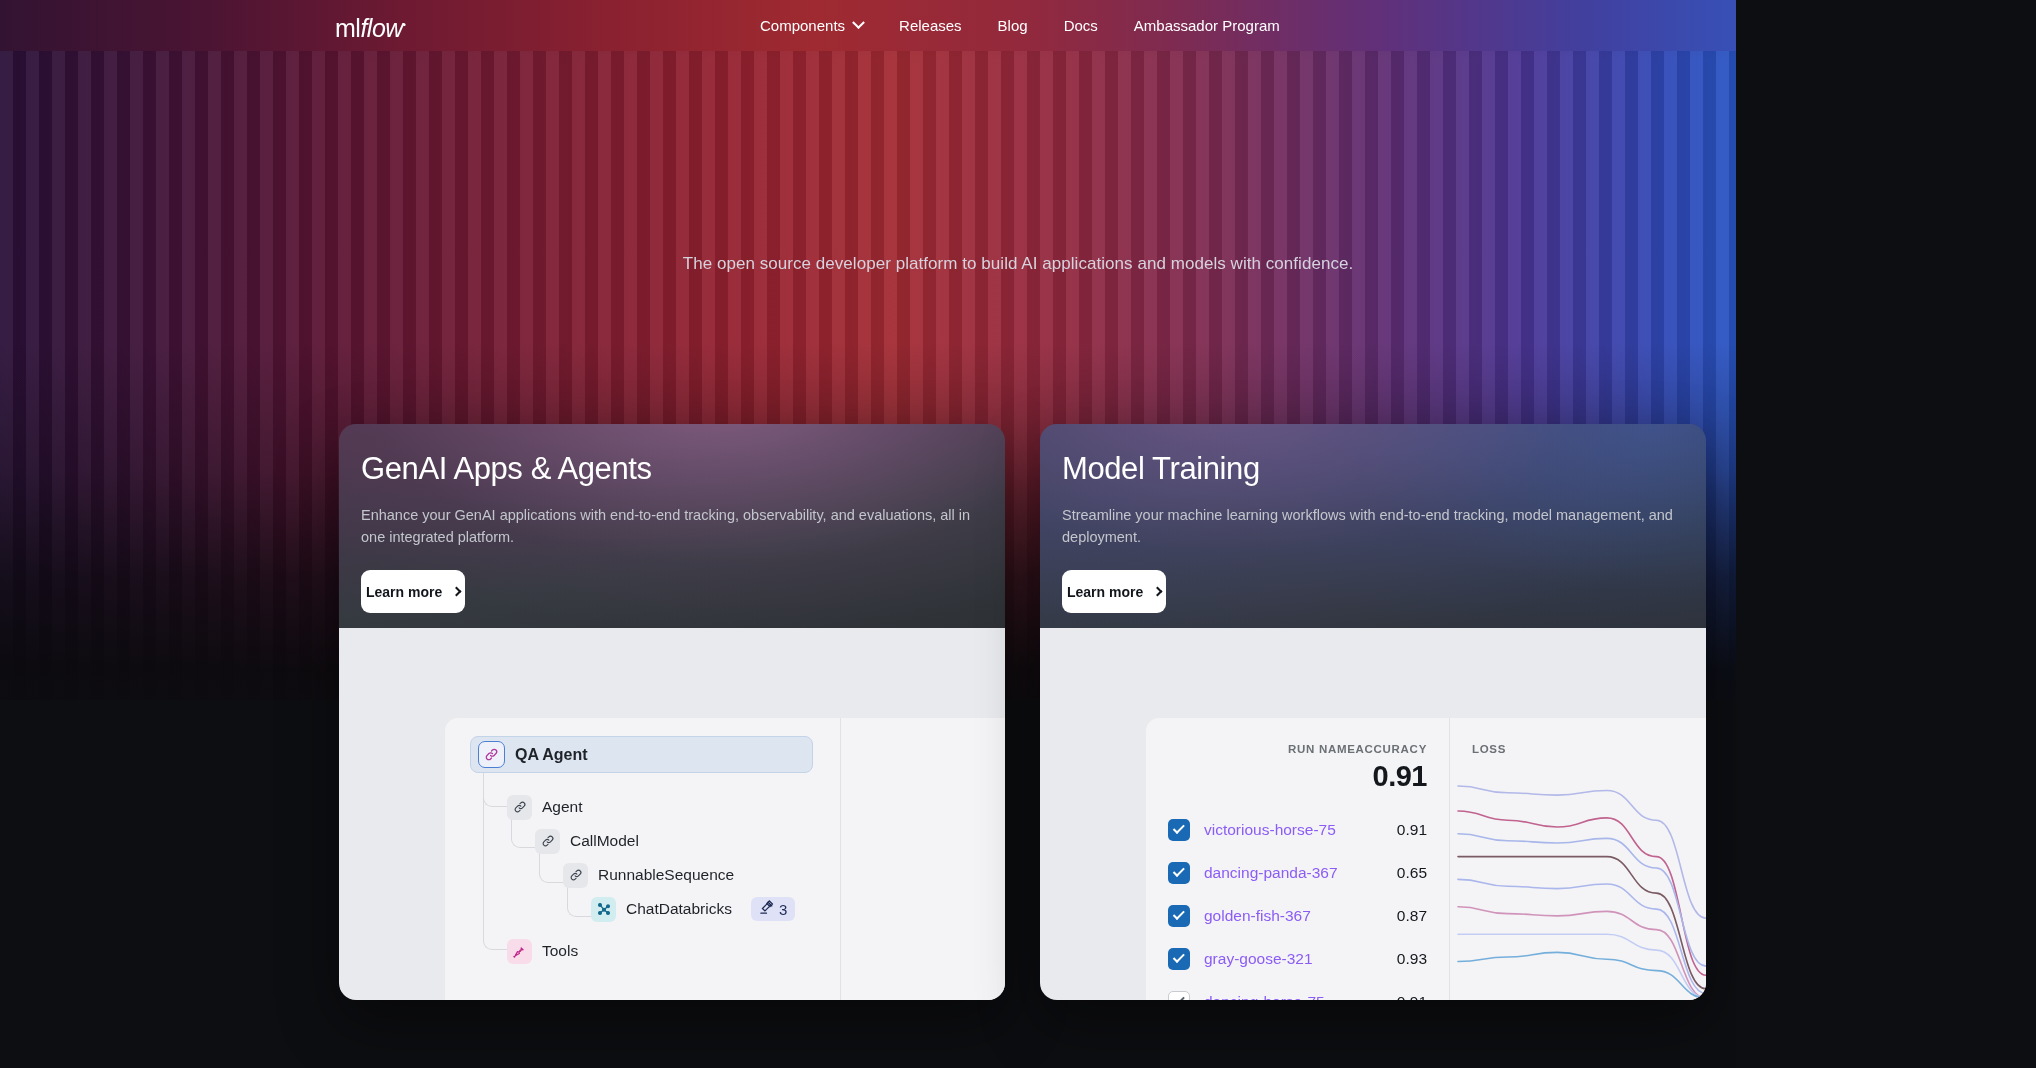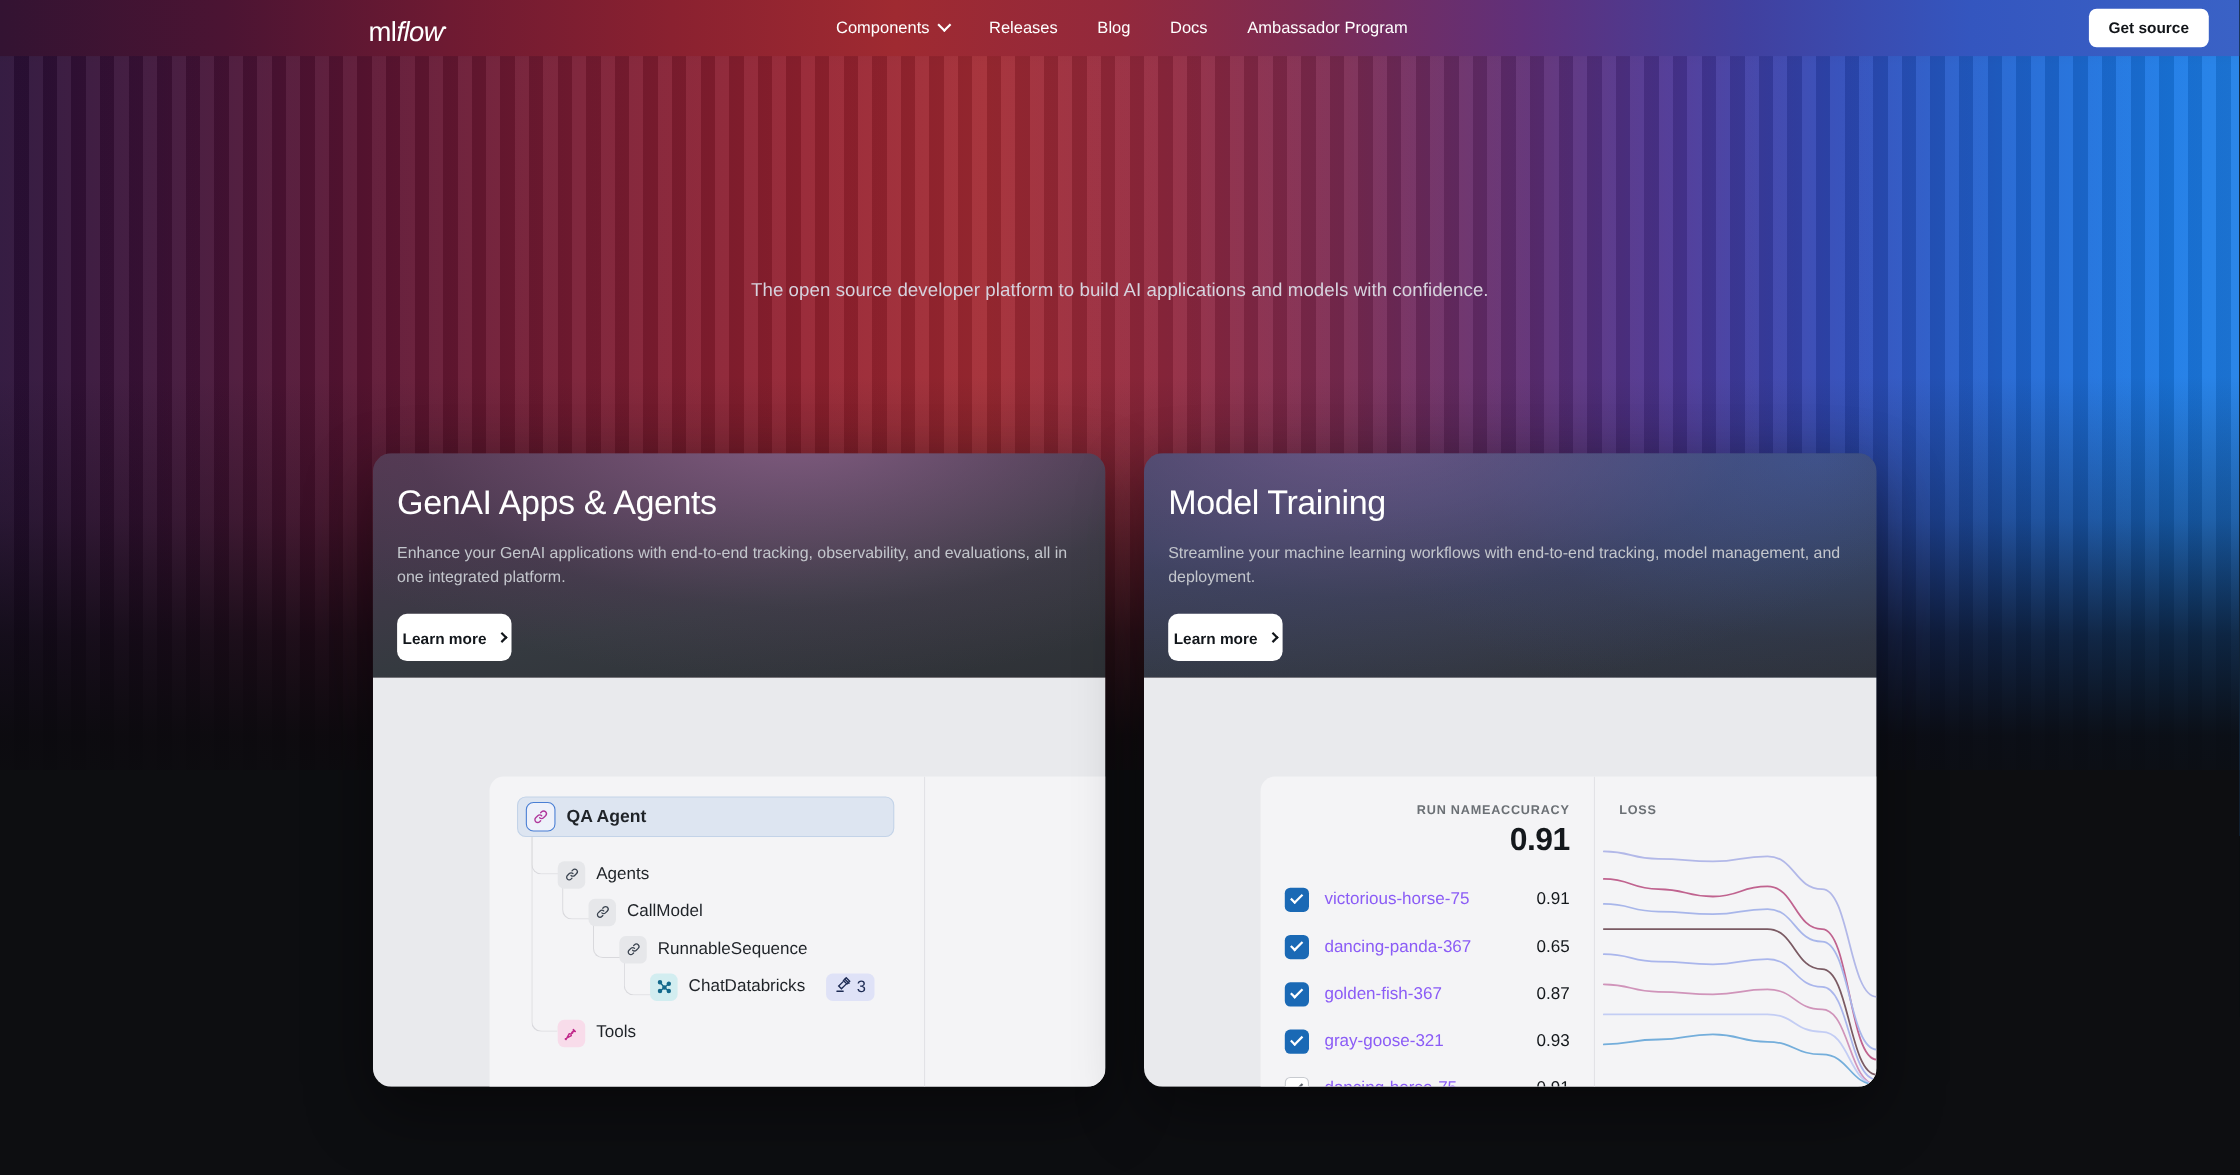--- a/index.html
+++ b/index.html
@@ -2,21 +2,21 @@
 <html><head>
 <meta charset="utf-8">
 <style>
   * { margin:0; padding:0; box-sizing:border-box; }
   html,body { width:2036px; height:1068px; overflow:hidden; }
   body {
     font-family:"Liberation Sans", sans-serif;
     background:#0d0e11;
     -webkit-font-smoothing:antialiased;
   }
-  .page { position:relative; width:2036px; height:1068px; overflow:hidden; background:#0d0e11; }
+  .page { position:relative; width:1736px; height:1068px; overflow:hidden; background:#0d0e11; }
 
   
   .hero-bg {
     position:absolute; left:0; top:0; width:2036px; height:760px;
     background:
       linear-gradient(90deg,
         #2a1038 0%,
         #3d1238 7%,
         #5b1433 16%,
         #7a1c33 26%,
@@ -110,21 +110,21 @@
     line-height:1.1;
   }
   .hero-sub {
     position:absolute; left:0; top:254px; width:2036px;
     text-align:center; color:#d6d2dd;
     font-size:17px; font-weight:400; letter-spacing:0.05px;
   }
 
   
   .card {
-    position:absolute; top:412px; width:666px; height:576px;
+    position:absolute; top:424px; width:666px; height:576px;
     border-radius:17px; overflow:hidden;
     box-shadow:0 22px 60px rgba(0,0,0,0.42);
   }
   #card-genai { left:339px; }
   #card-train { left:1040px; }
 
   .card-head {
     position:relative; height:204px; width:100%;
     padding:28px 22px 0 22px;
   }
@@ -327,21 +327,21 @@
             <span class="tr-label">QA Agent</span>
           </div>
 
           <div class="tr-node" style="left:62px; top:74px;">
             <span class="ic ic-chain">
               <svg width="14" height="14" viewBox="0 0 24 24" fill="none" stroke="#3b4450" stroke-width="2" stroke-linecap="round">
                 <path d="M10.5 13.5a4 4 0 0 0 5.66 0l3-3a4 4 0 0 0-5.66-5.66l-1.5 1.5"></path>
                 <path d="M13.5 10.5a4 4 0 0 0-5.66 0l-3 3a4 4 0 0 0 5.66 5.66l1.5-1.5"></path>
               </svg>
             </span>
-            <span class="tr-label">Agents</span>
+            <span class="tr-label">Agent</span>
           </div>
 
           <div class="tr-node" style="left:90px; top:108px;">
             <span class="ic ic-chain">
               <svg width="14" height="14" viewBox="0 0 24 24" fill="none" stroke="#3b4450" stroke-width="2" stroke-linecap="round">
                 <path d="M10.5 13.5a4 4 0 0 0 5.66 0l3-3a4 4 0 0 0-5.66-5.66l-1.5 1.5"></path>
                 <path d="M13.5 10.5a4 4 0 0 0-5.66 0l-3 3a4 4 0 0 0 5.66 5.66l1.5-1.5"></path>
               </svg>
             </span>
             <span class="tr-label">CallModel</span>

